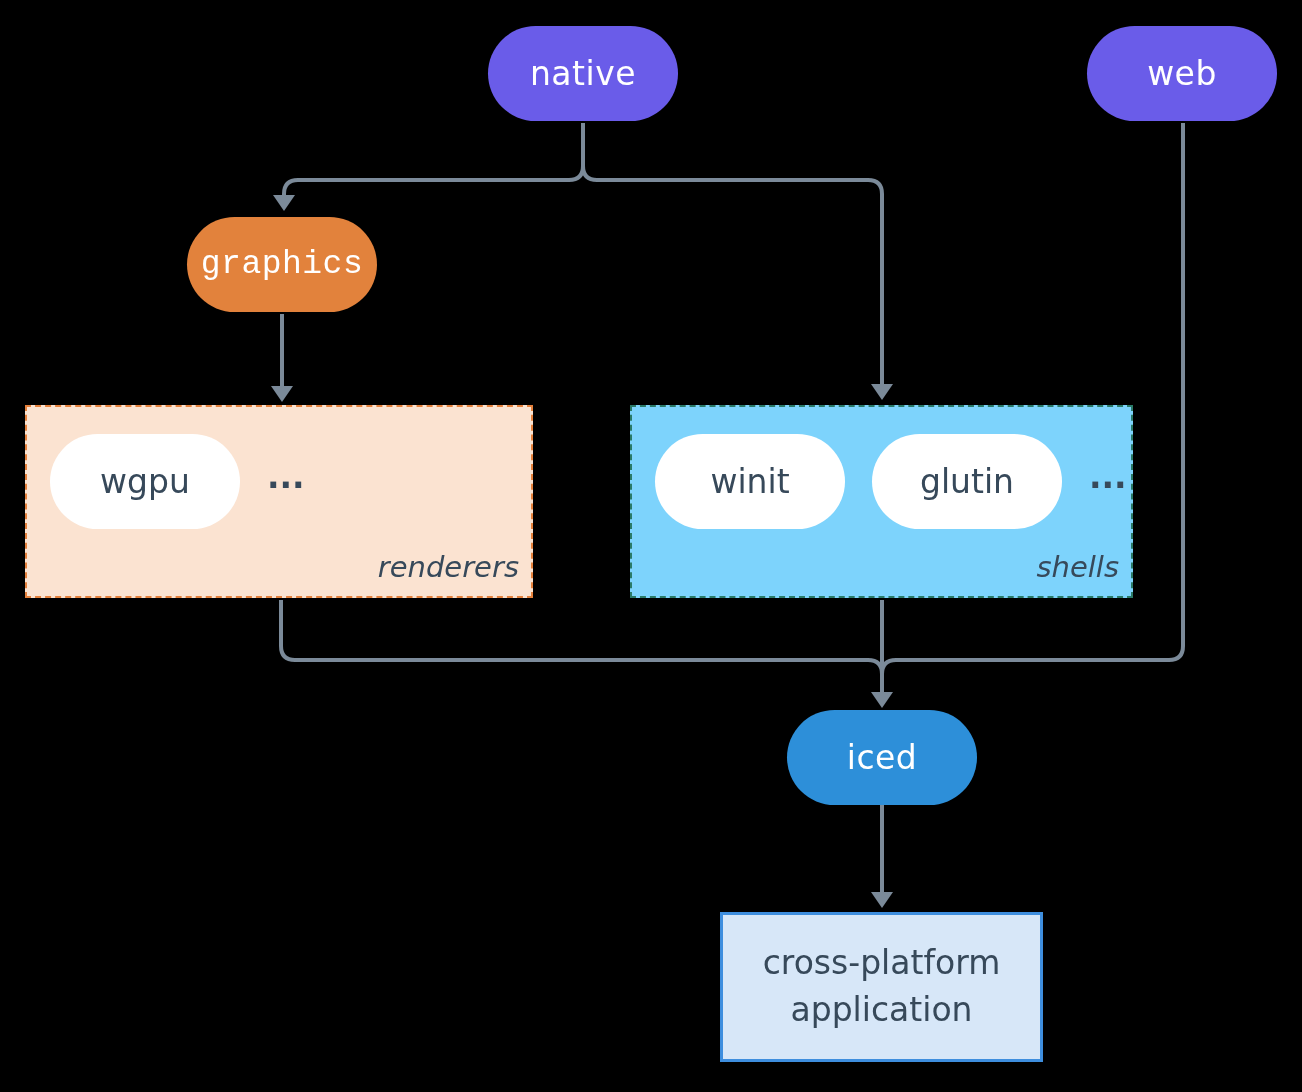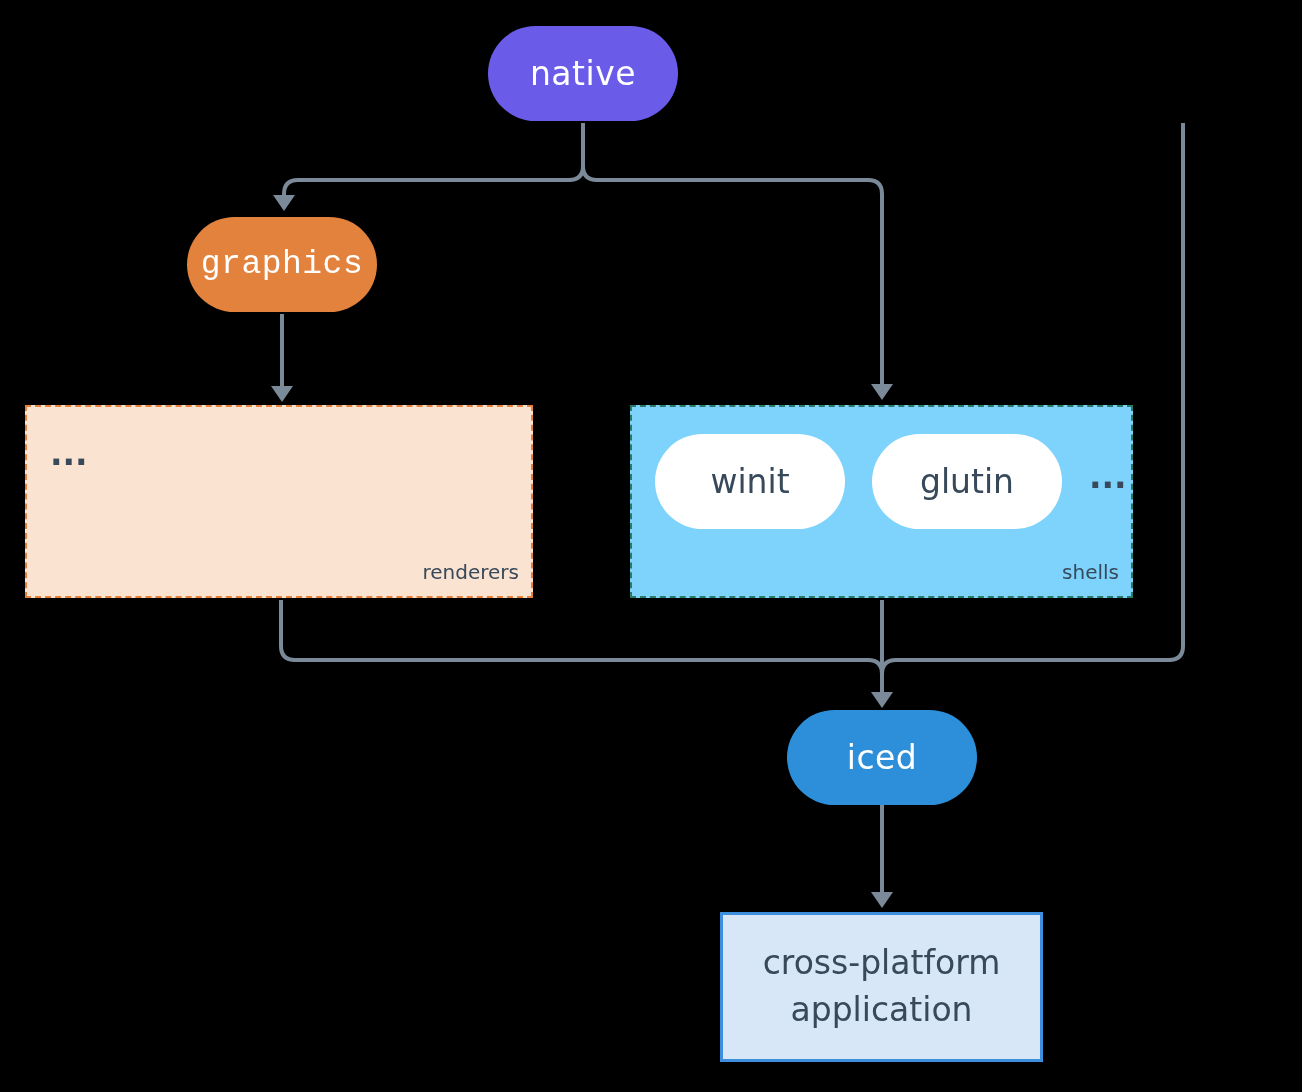--- a/index.html
+++ b/index.html
@@ -48,21 +48,21 @@
     background: #ffffff; border-radius: 48px;
     display: flex; align-items: center; justify-content: center;
     font-size: 33px; color: #37495a;
   }
   .ellipsis {
     font-size: 33px; color: #37495a; font-weight: bold;
     padding-bottom: 10px;
   }
   .group-label {
     position: absolute; right: 12px; bottom: 12px;
-    font-size: 20px; color: #37495a;
+    font-size: 29px; color: #37495a; font-style: italic;
   }
 
   .app-box {
     position: absolute;
     left: 720px; top: 912px;
     width: 323px; height: 150px;
     box-sizing: border-box;
     background: #d7e7f8;
     border: 3px solid #3e8ede;
     display: flex; align-items: center; justify-content: center;
@@ -95,27 +95,33 @@
     <polygon points="871,692 893,692 882,708"></polygon>
 
     <path d="M882 805 V893"></path>
     <polygon points="871,892 893,892 882,908"></polygon>
   </svg>
 
   <div class="pill pill-native" style="left:488px; top:26px;">
     <span>native</span>
   </div>
 
+  <div class="pill pill-web" style="left:1087px; top:26px;">
+    <span>web</span>
+  </div>
 
   <div class="pill pill-graphics" style="left:187px; top:217px;font-family:Liberation Mono, monospace;">
     <span>graphics</span>
   </div>
 
   <div class="group-box group-renderers" style="left:25px; top:405px;">
     <div class="group-row">
+      <div class="white-pill">
+        <span>wgpu</span>
+      </div>
       <span class="ellipsis">...</span>
     </div>
     <span class="group-label">renderers</span>
   </div>
 
   <div class="group-box group-shells" style="left:630px; top:405px;">
     <div class="group-row">
       <div class="white-pill">
         <span>winit</span>
       </div>

